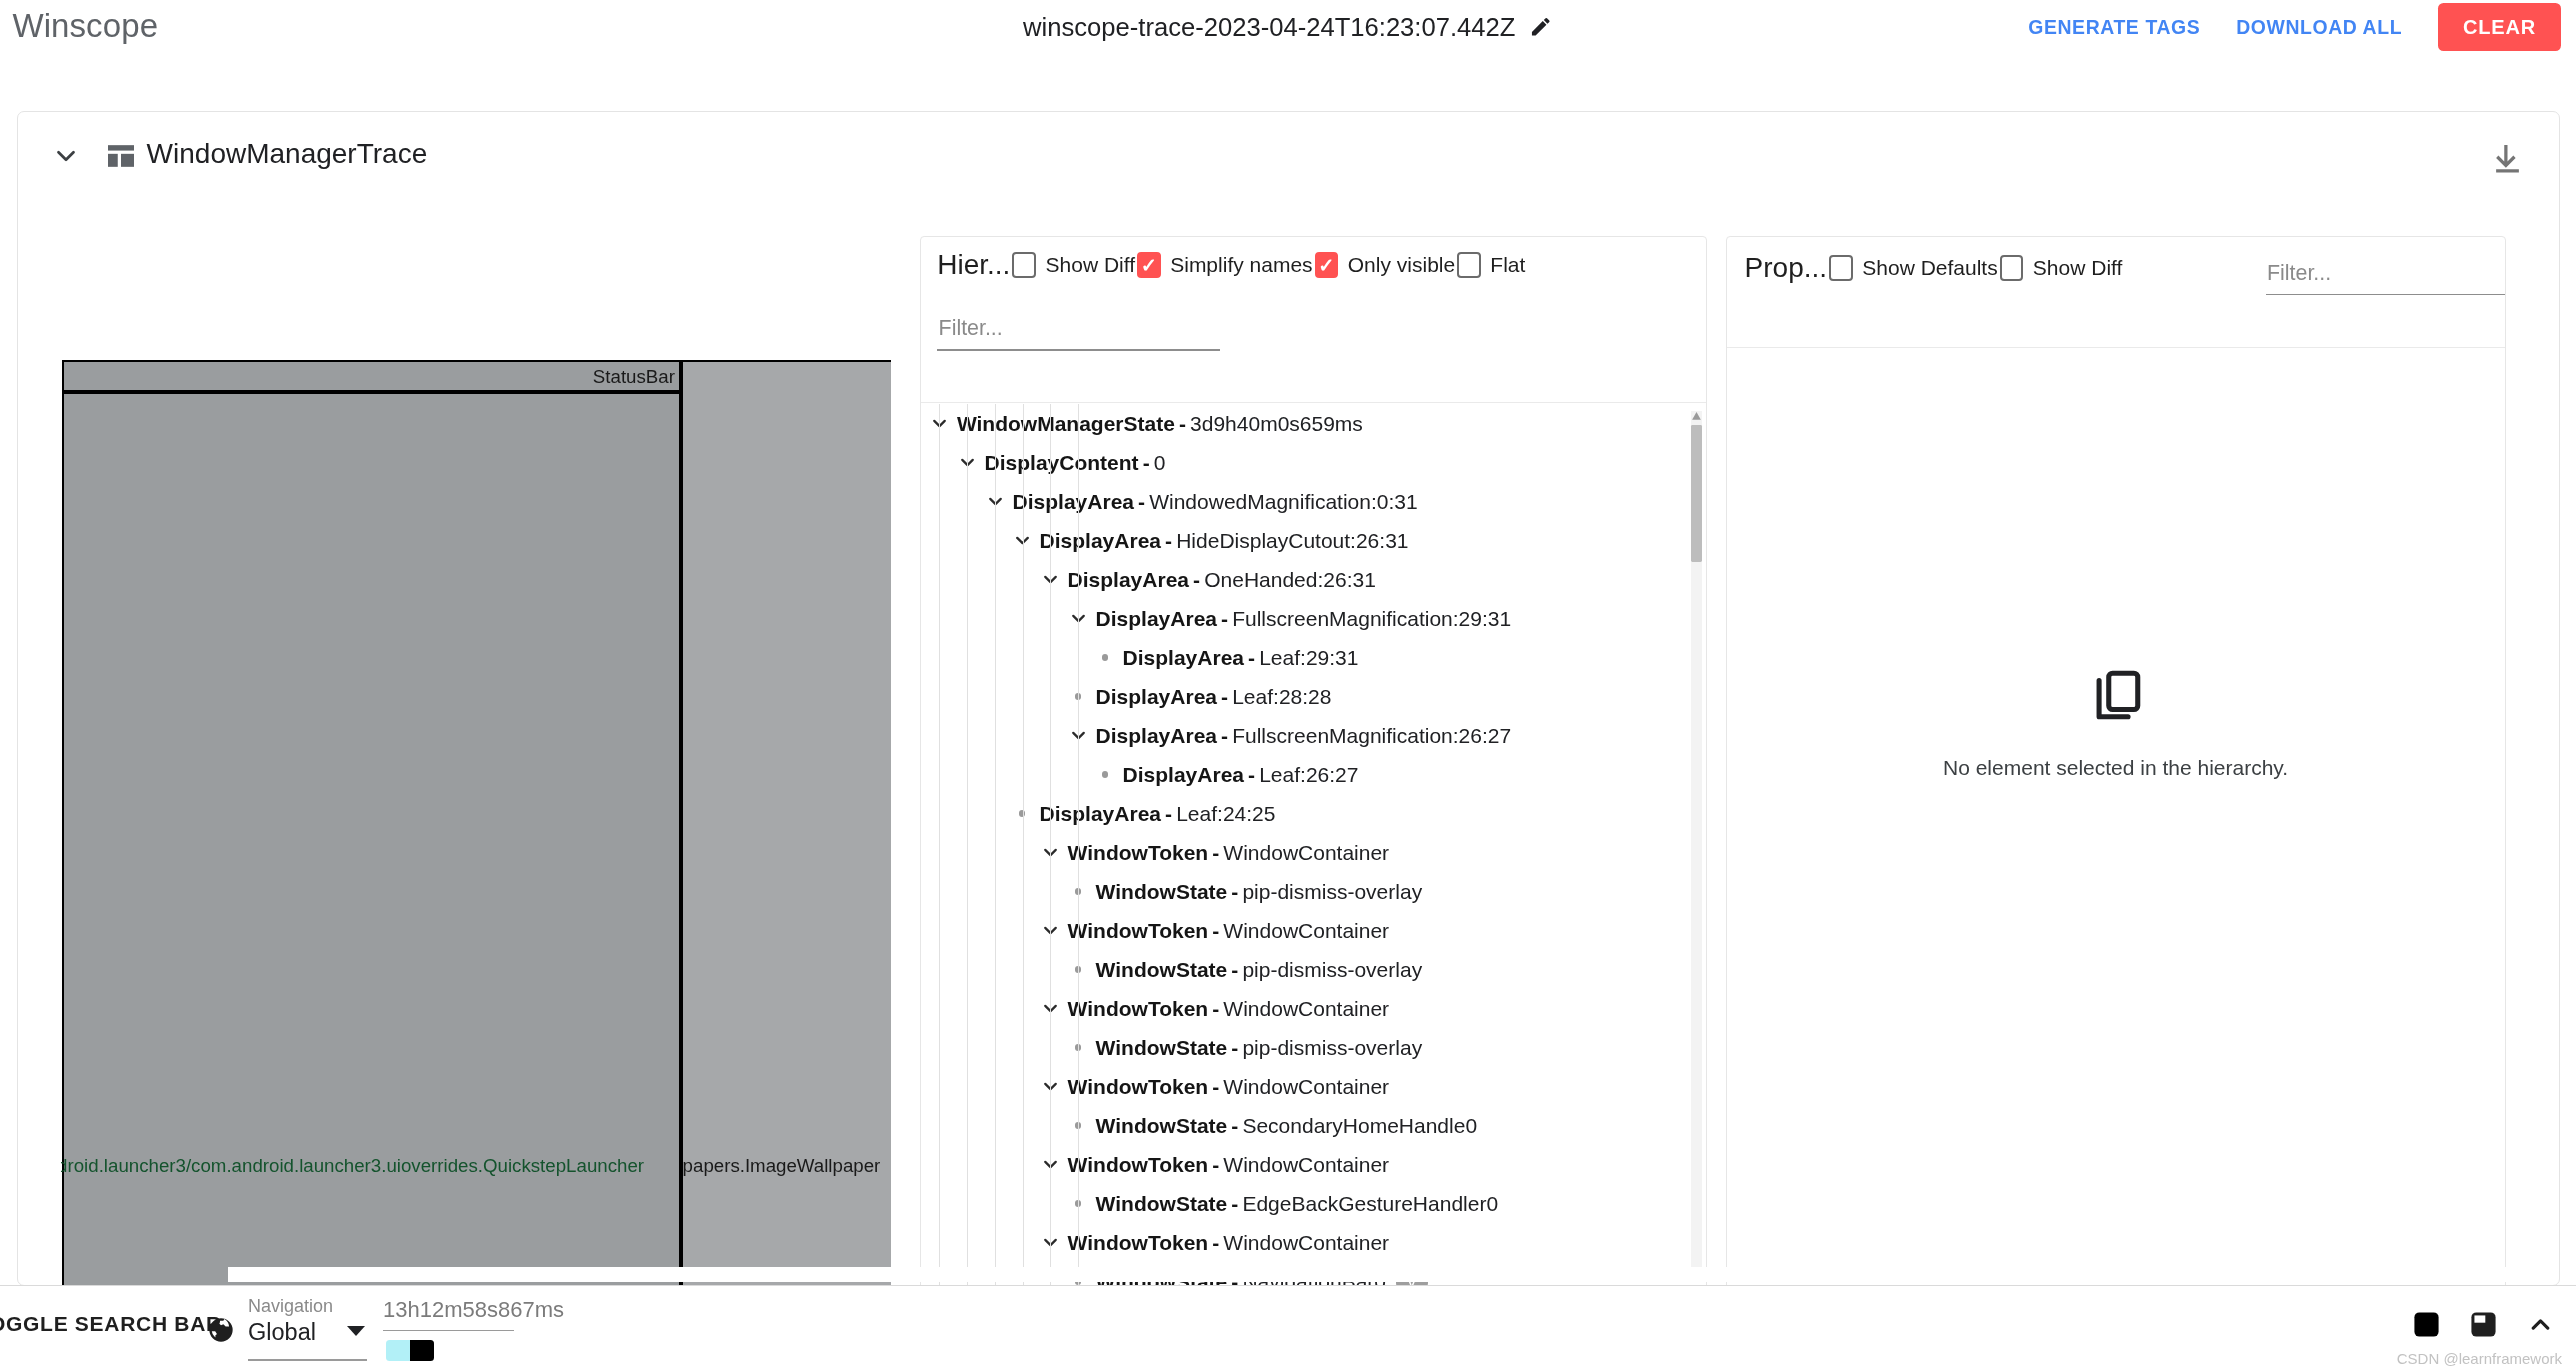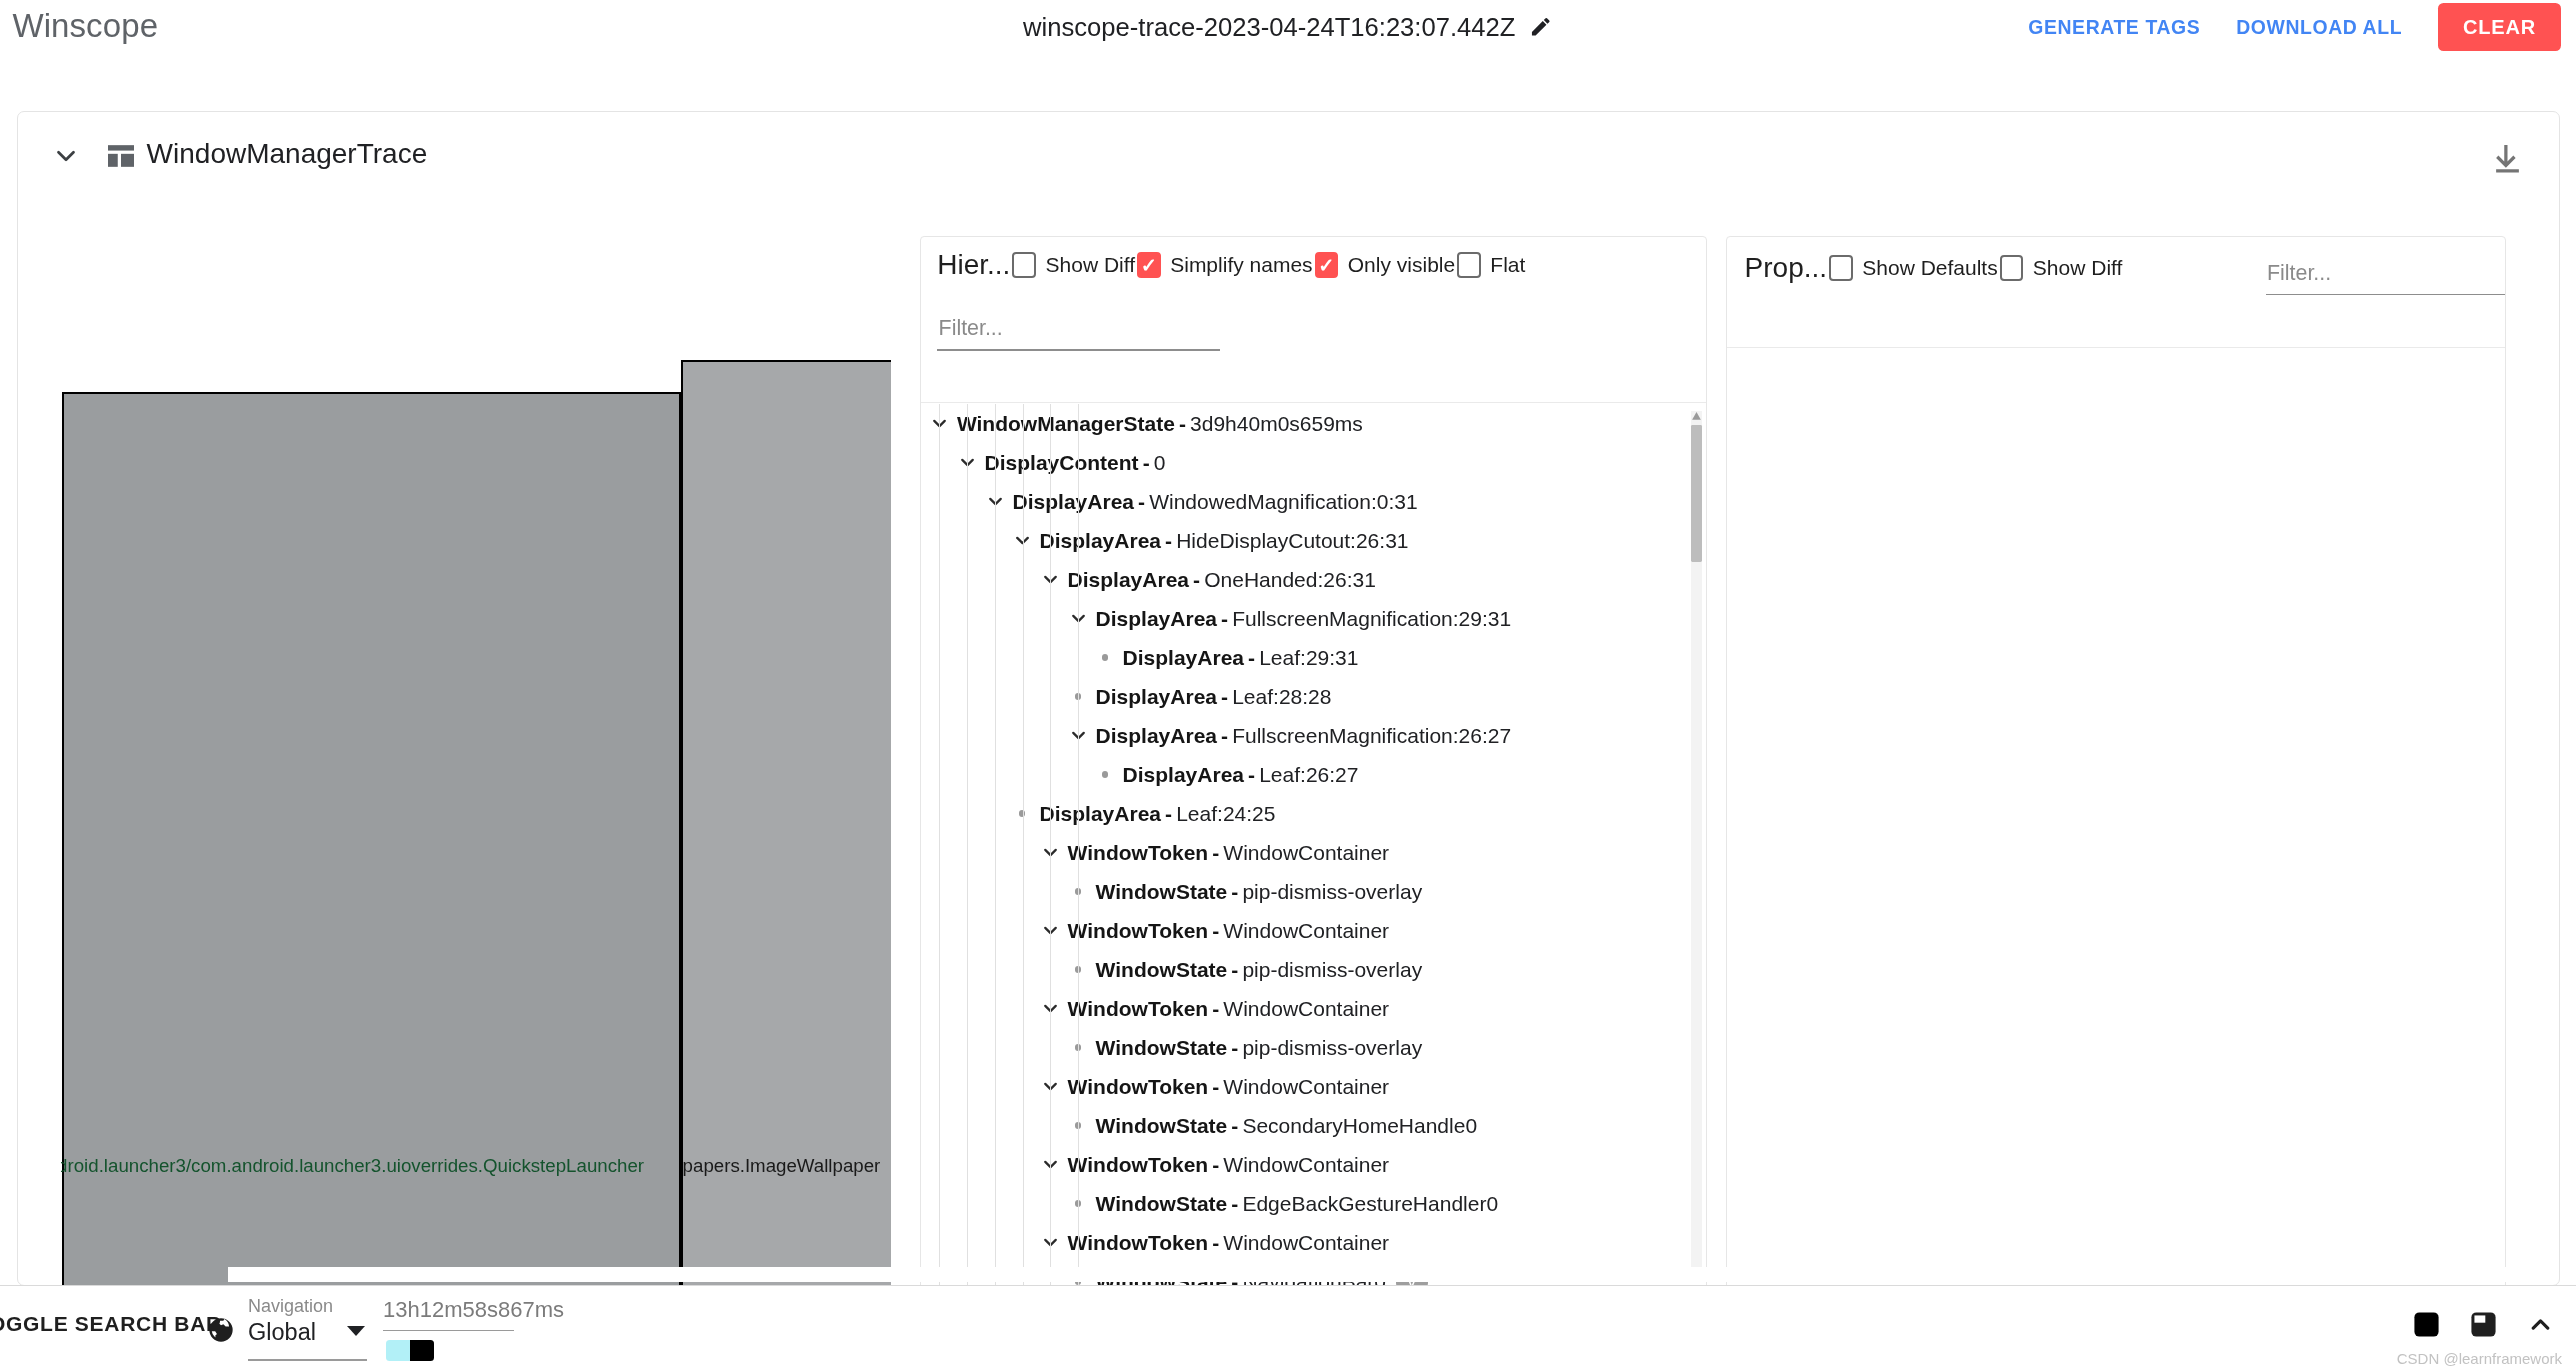--- a/index.html
+++ b/index.html
@@ -326,20 +326,23 @@
     <button id="download-trace-button">
       <svg viewBox="0 0 24 24" fill="#757575" width="39" height="39">
           <path d="M12 3v10.2l3.6-3.6 1.4 1.4-6 6-6-6 1.4-1.4L10 13.2V3h2zM5 18h14v2H5v-2z"></path>
         </svg>
     </button>
   </div>
 
   <div id="screen-preview">
     <div id="rect-wallpaper"></div>
     <div id="rect-launcher"></div>
+    <div id="rect-statusbar">
+      <span id="rect-statusbar-label">StatusBar</span>
+    </div>
     <div id="label-launcher">droid.launcher3/com.android.launcher3.uioverrides.QuickstepLauncher</div>
     <div id="label-wallpaper">papers.ImageWallpaper</div>
 
     <div id="mini-window">
       <div id="mini-window-titlebar">
         <span>
           
         </span>
         <button id="mini-close-button">
           <svg viewBox="0 0 24 24" stroke="#5f6368" stroke-width="2.4" fill="none" stroke-linecap="round" width="25" height="25">
@@ -608,20 +611,29 @@
         </span>
 
         <span class="cb-group">
           <span class="cb-box"></span>
           <span class="cb-label">Show Diff</span>
         </span>
       </div>
       <input id="properties-filter-input" class="filter-field" type="text" style="top: 21px;" placeholder="Filter...">
     </div>
 
+    <div id="properties-empty-state">
+      <span>
+        <svg viewBox="0 0 24 24" width="58" height="58" fill="none" stroke="#202124" stroke-width="2.1" stroke-linejoin="round">
+          <rect x="9" y="3" width="12" height="15" rx="1.6"></rect>
+          <polyline points="5,6 5,21 17,21" stroke-linecap="round"></polyline>
+        </svg>
+      </span>
+      <span id="properties-empty-text">No element selected in the hierarchy.</span>
+    </div>
   </div>
 </div>
 
 <div id="timeline-bar">
   <div id="timeline-track"></div>
 
   <button id="toggle-search-bar-button">OGGLE SEARCH BAR</button>
 
   <span>
     <svg id="globe-icon" viewBox="0 0 24 24" fill="#1f1f1f">

